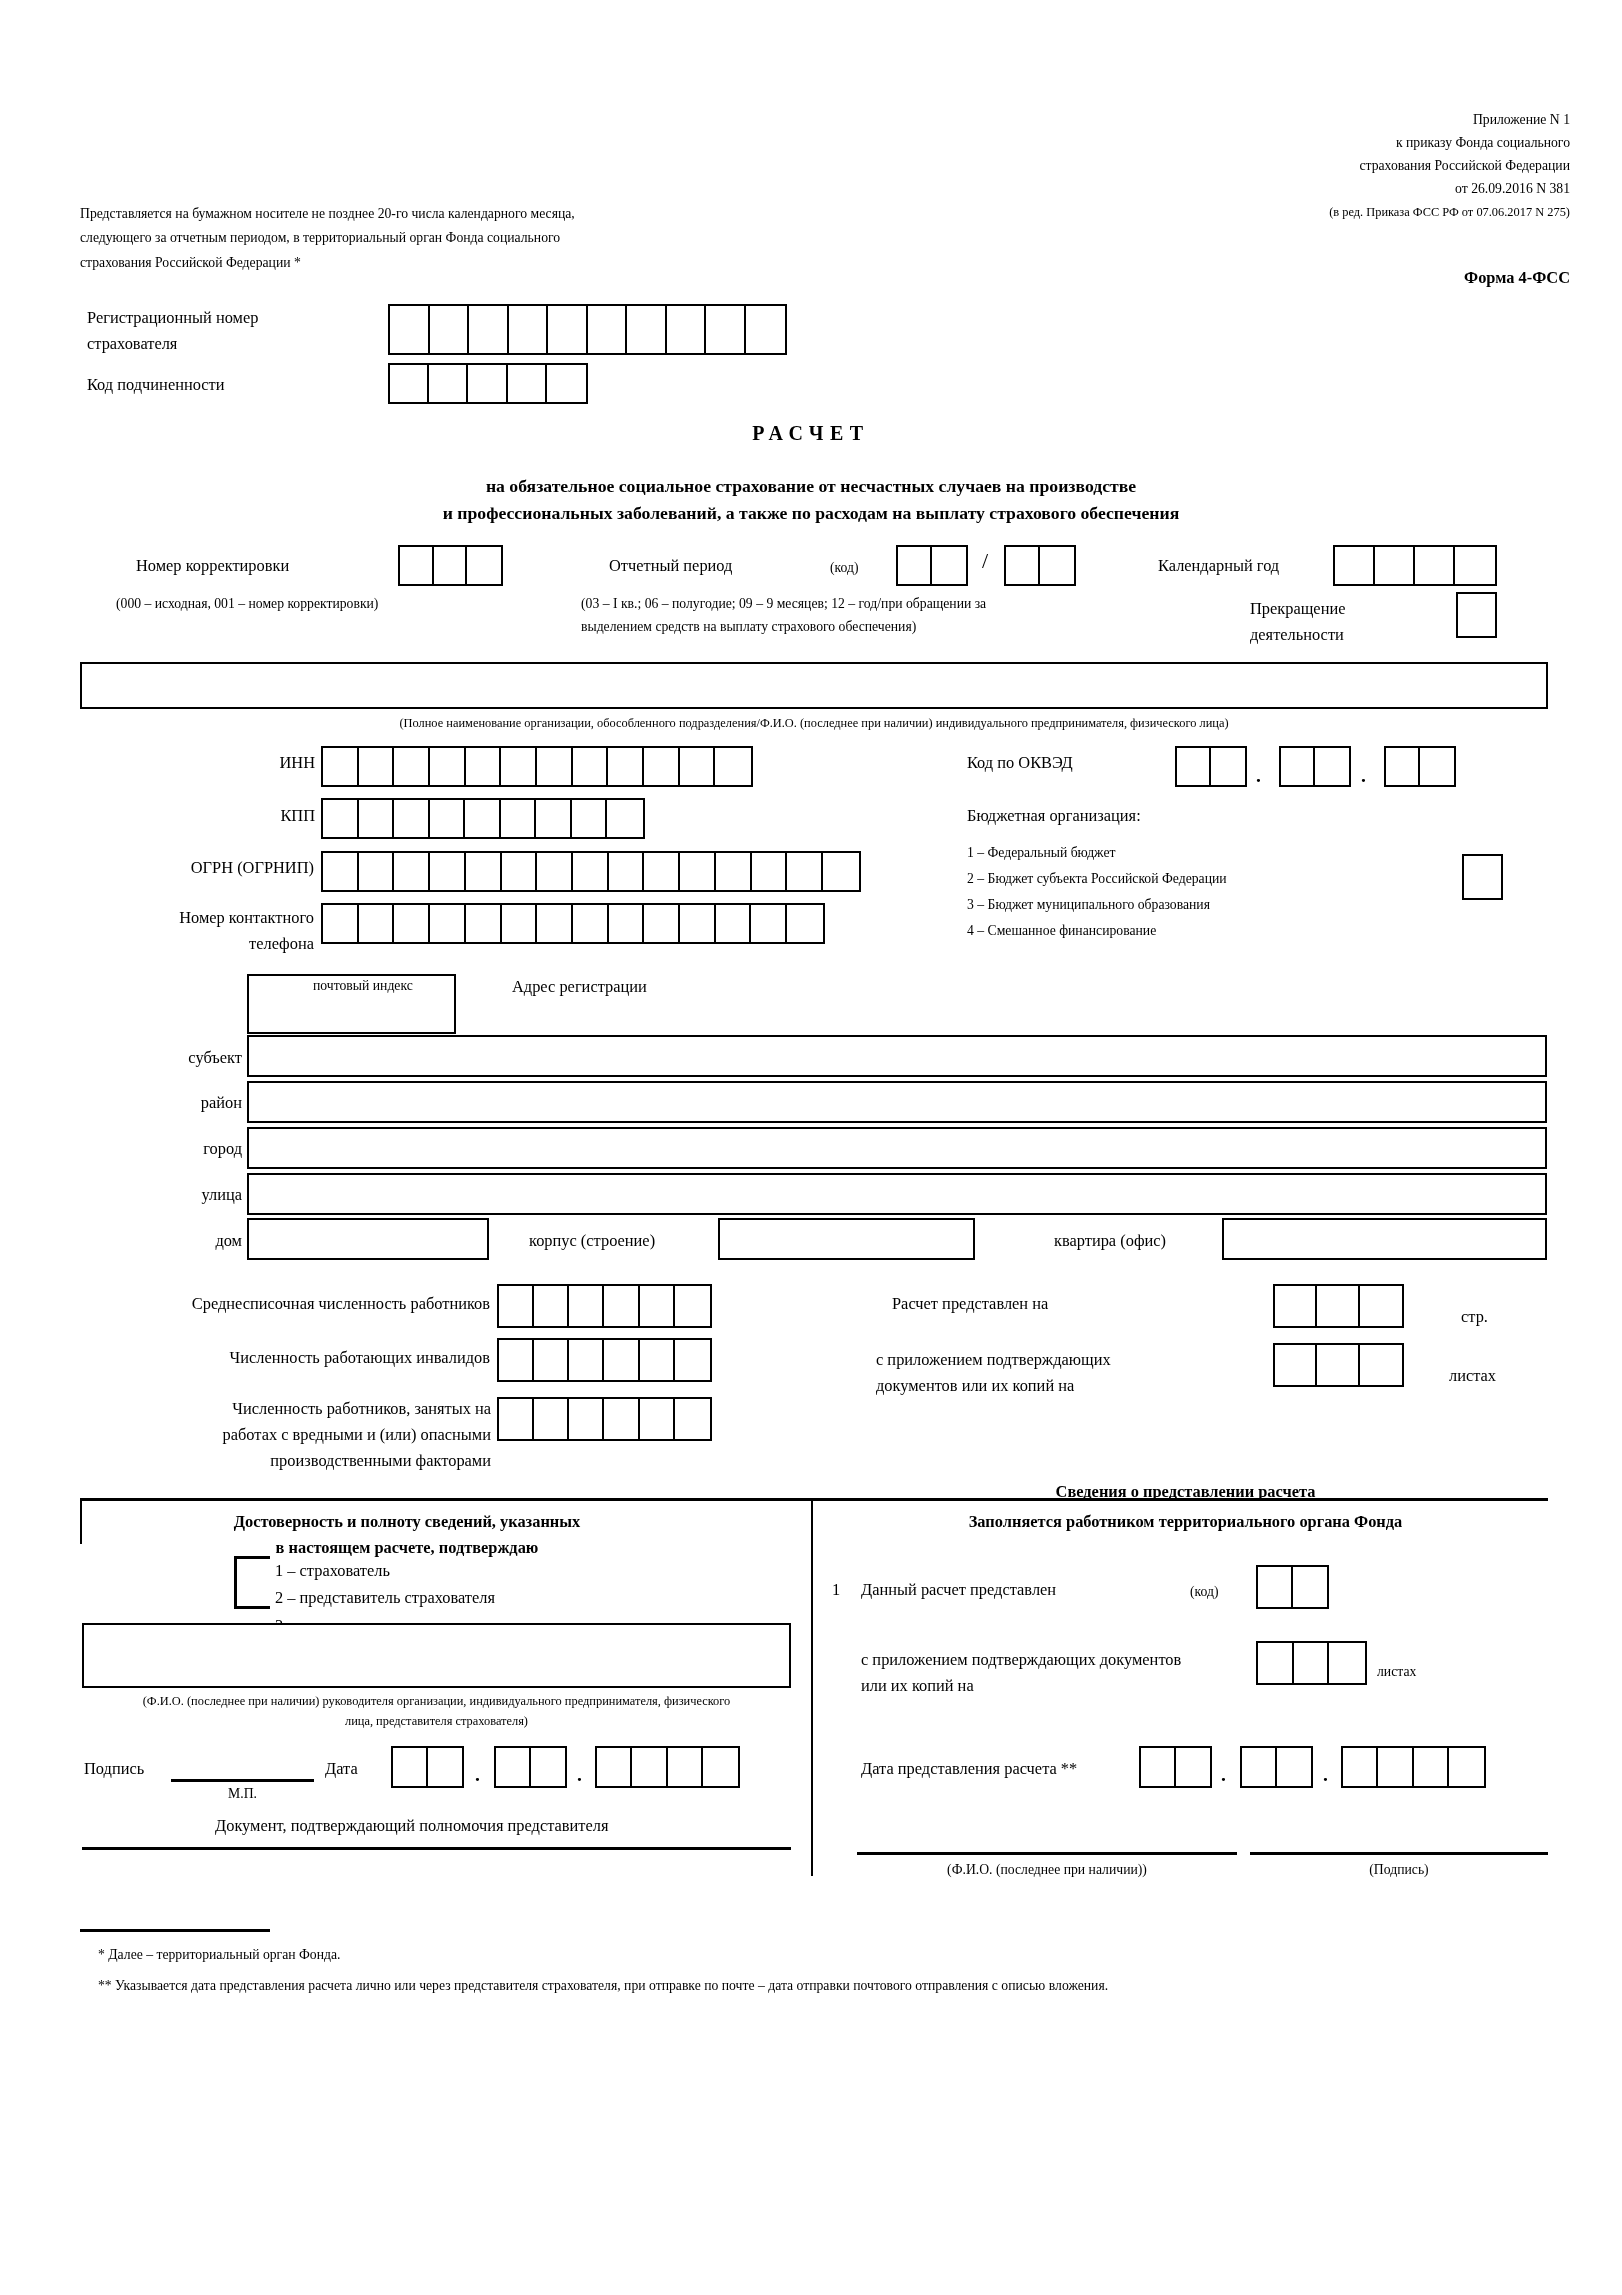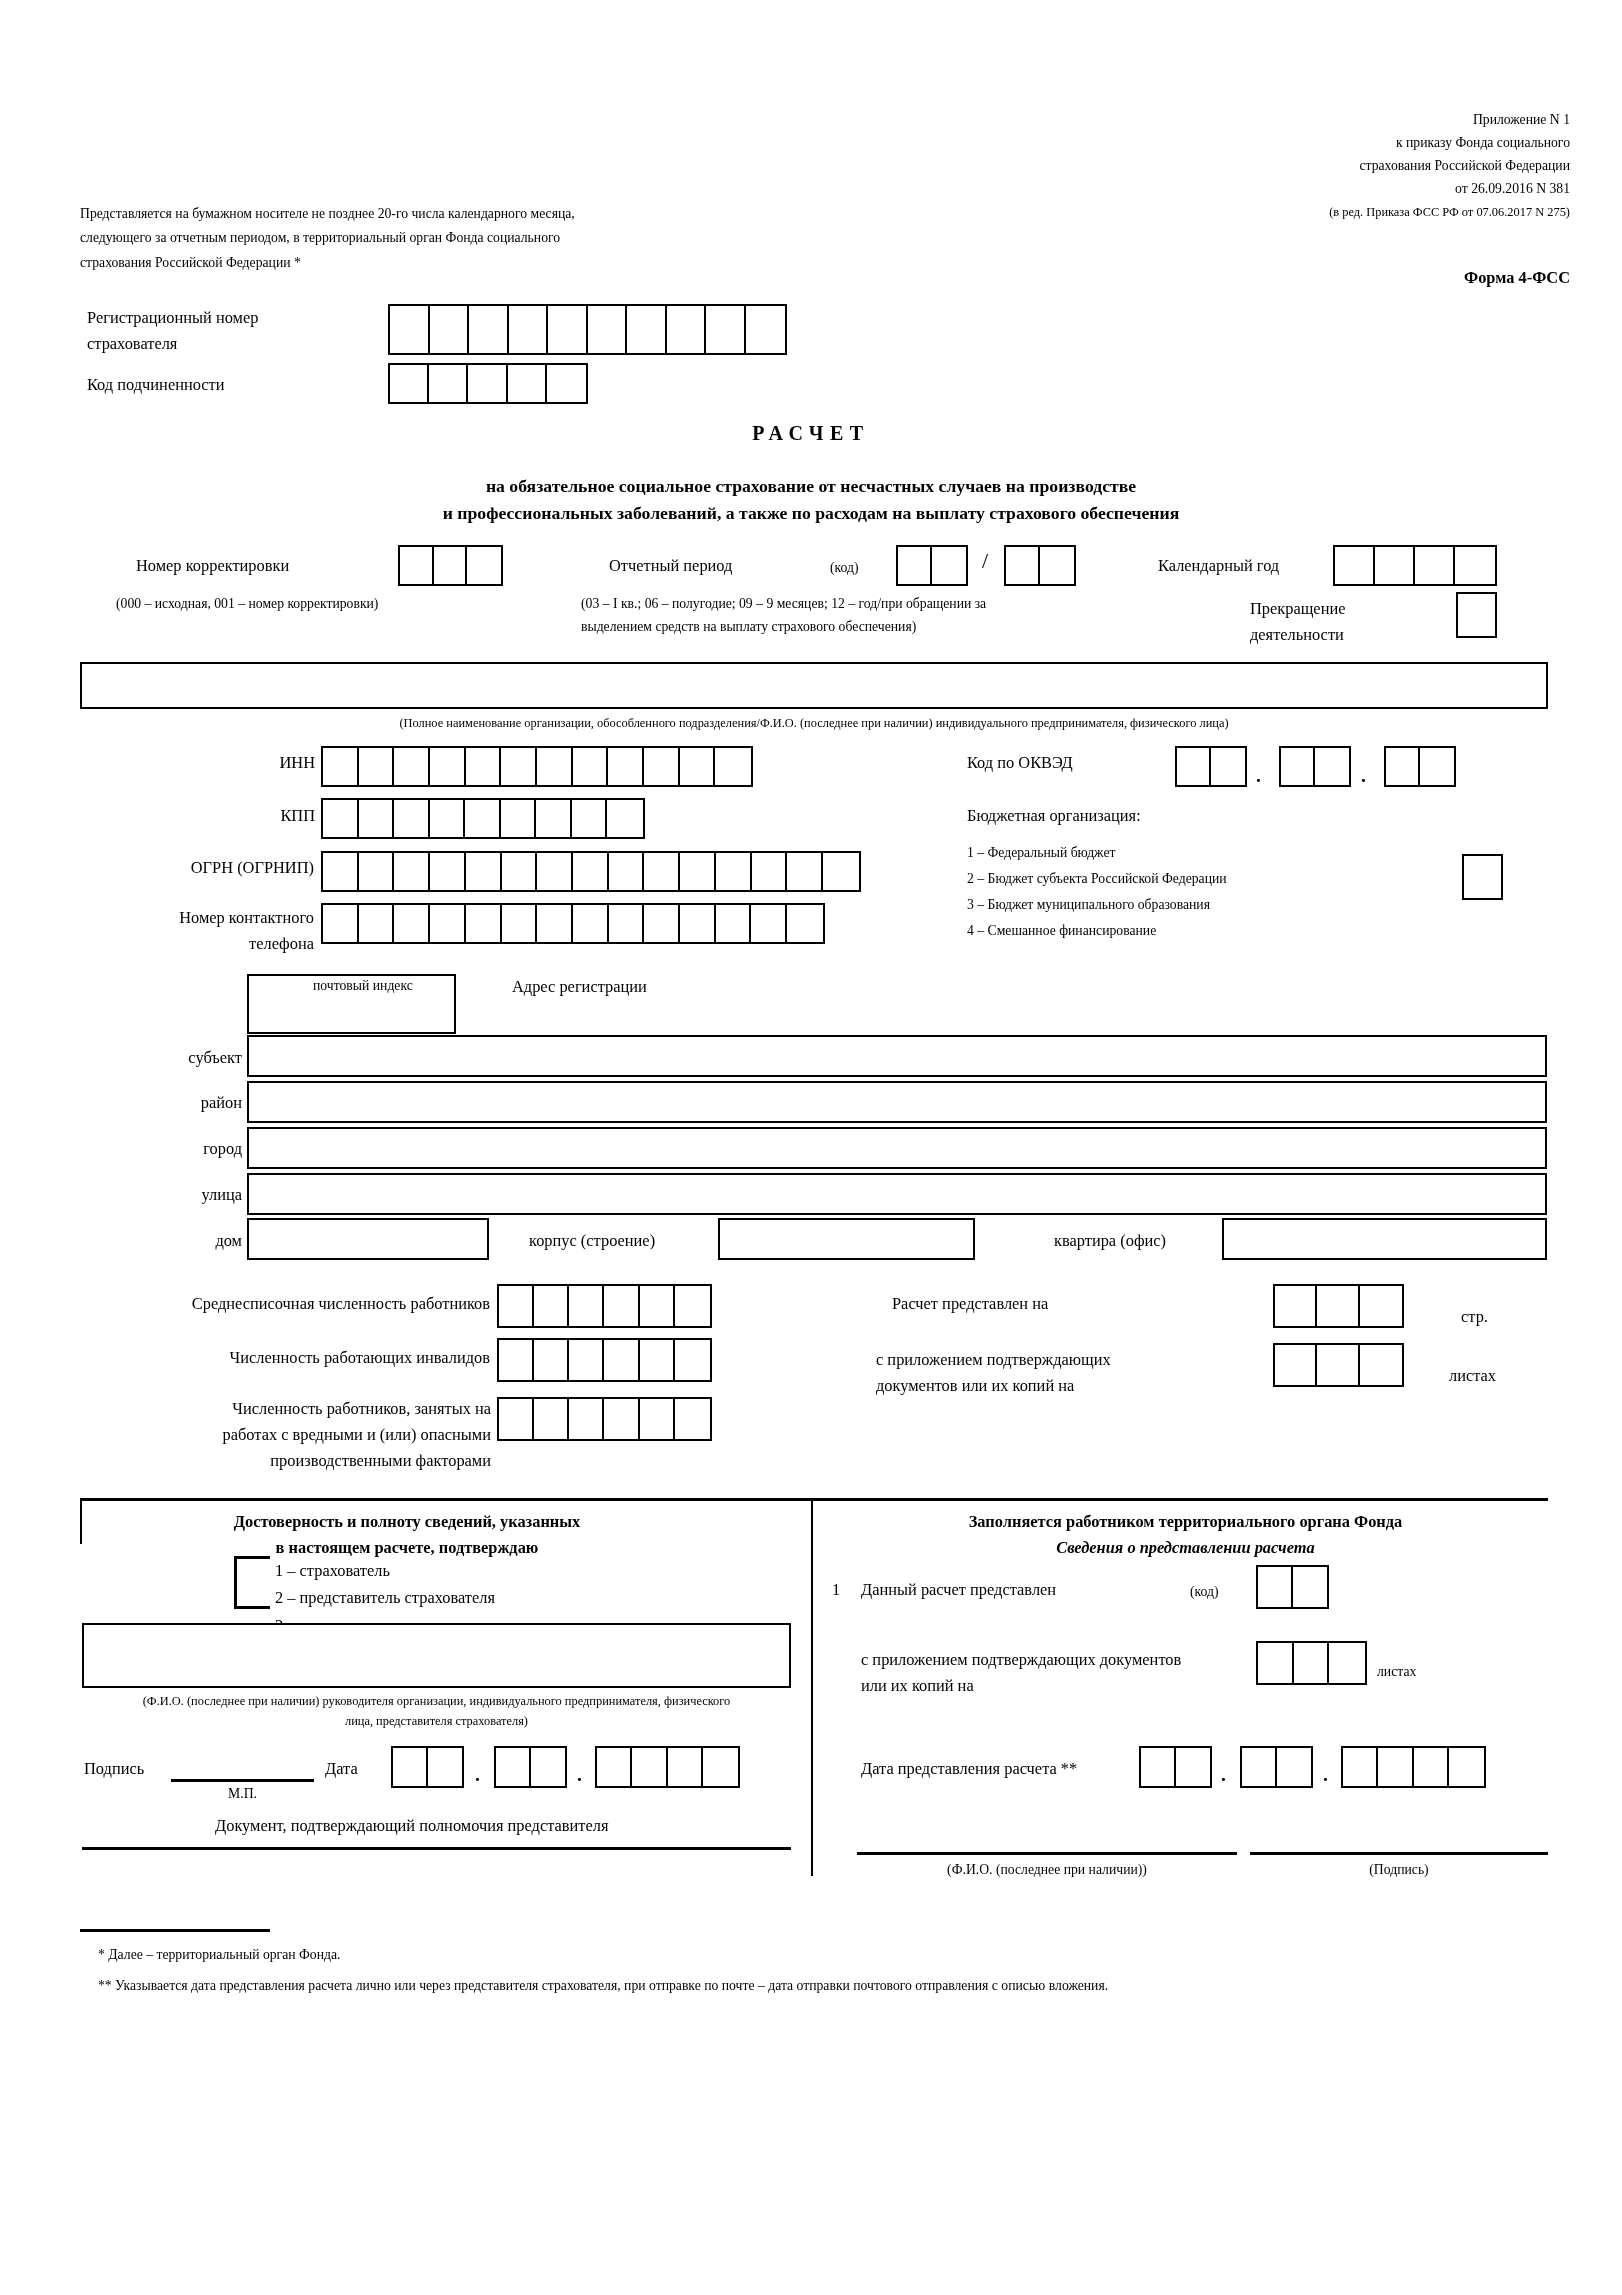--- a/index.html
+++ b/index.html
@@ -317,21 +317,21 @@
       <i style="width: 25%;"></i>
       <i style="width: 25%;"></i>
       <i style="width: 25%;"></i>
       <i style="width: 25%;"></i>
     </div>
 
   <div class="abs t" style="left:215px; top:1814px;">Документ, подтверждающий полномочия представителя</div>
   <div class="abs hr-thick" style="left:82px; top:1847px; width:709px;"></div>
 
   <div class="abs t bold center" style="left:824px; top:1510px; width:723px;">Заполняется работником территориального органа Фонда</div>
-  <div class="abs t bold center" style="left:824px; top:1536px; width:723px;font-style:italic;">Сведения о представлении расчета</div>
+  <div class="abs t bold center" style="left:824px; top:1480px; width:723px;">Сведения о представлении расчета</div>
 
   <div class="abs t" style="left:832px; top:1578px;">1</div>
   <div class="abs t" style="left:861px; top:1578px;">Данный расчет представлен</div>
   <div class="abs t-sm" style="left:1190px; top:1582px;">(код)</div>
   <div class="abs comb" id="fund-code-comb" style="left:1256px; top:1565px; width:73px; height:44px;">
       <i style="width: 50%;"></i>
       <i style="width: 50%;"></i>
     </div>
 
   <div class="abs t" style="left:861px; top:1648px;">с приложением подтверждающих документов</div>

